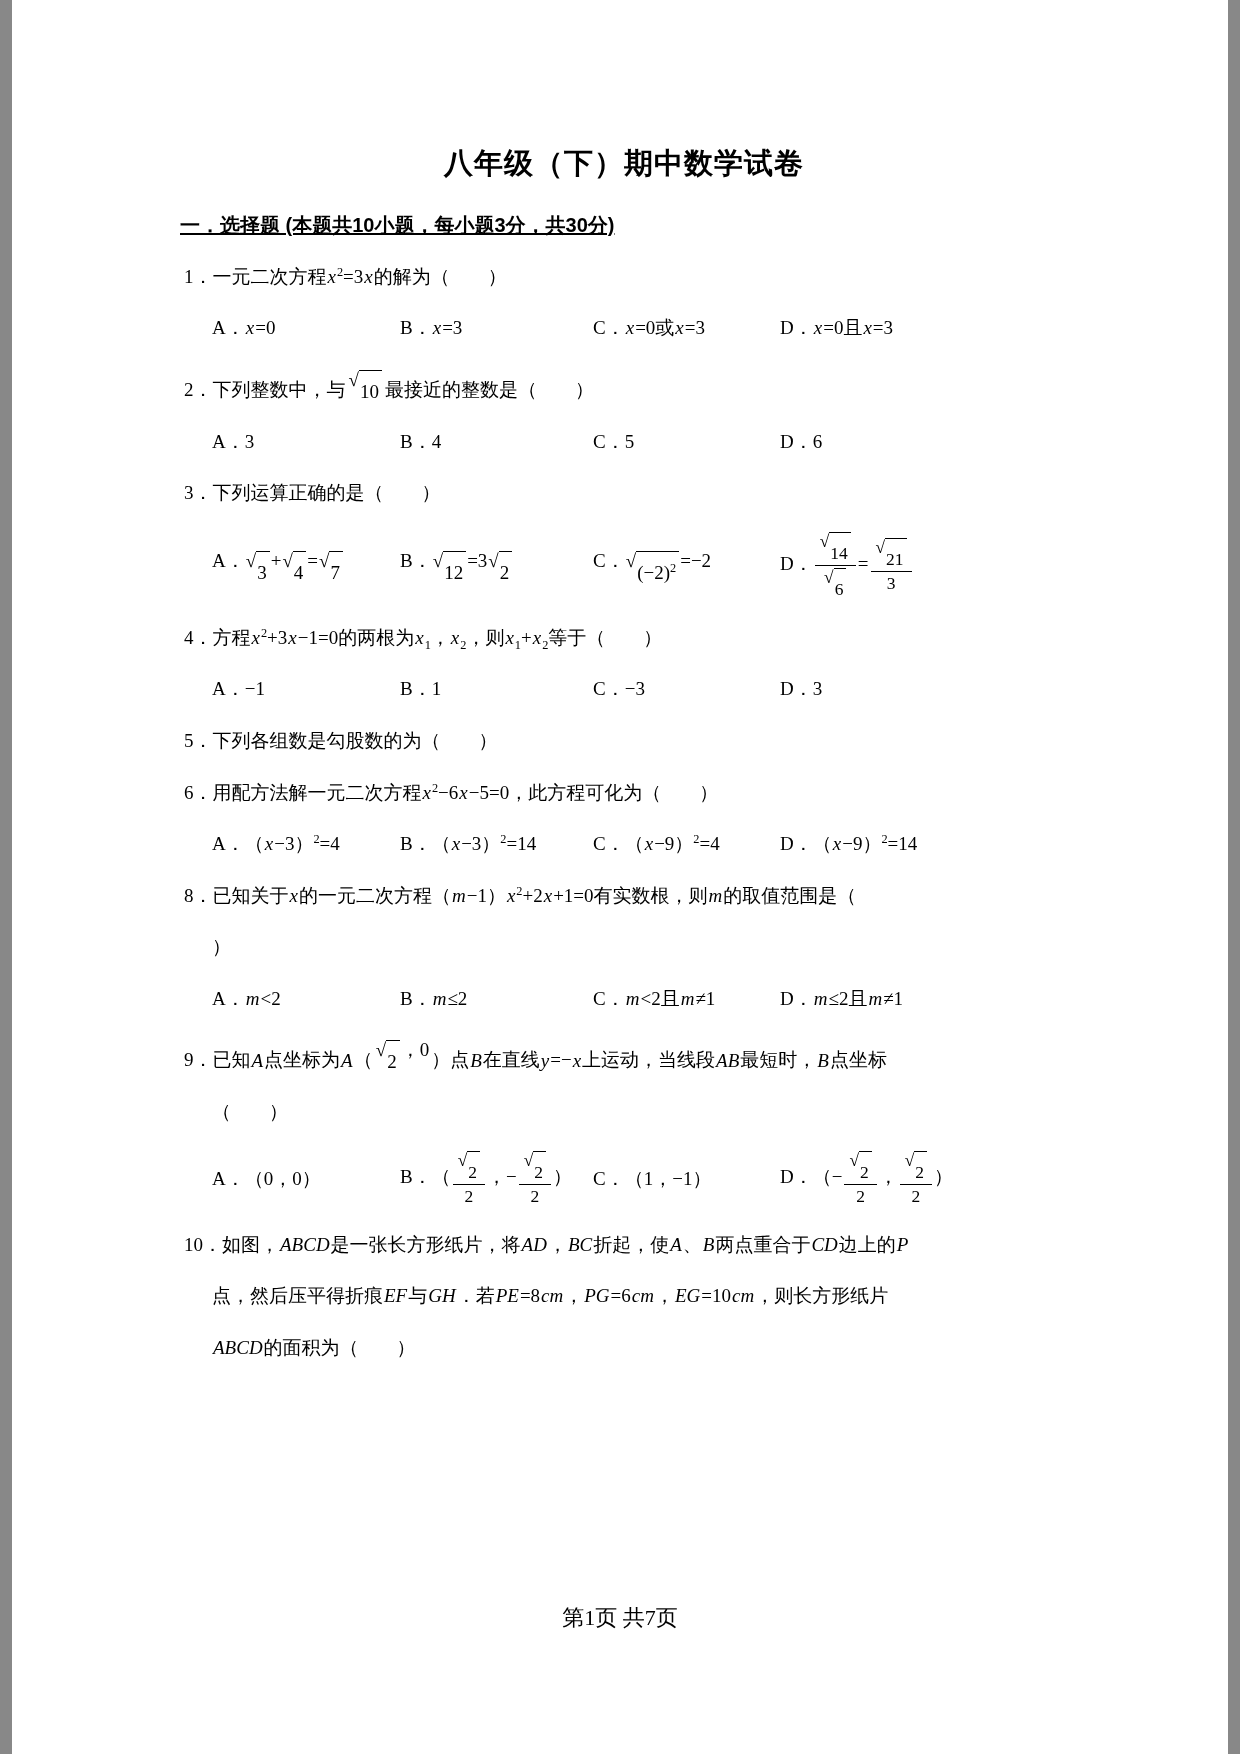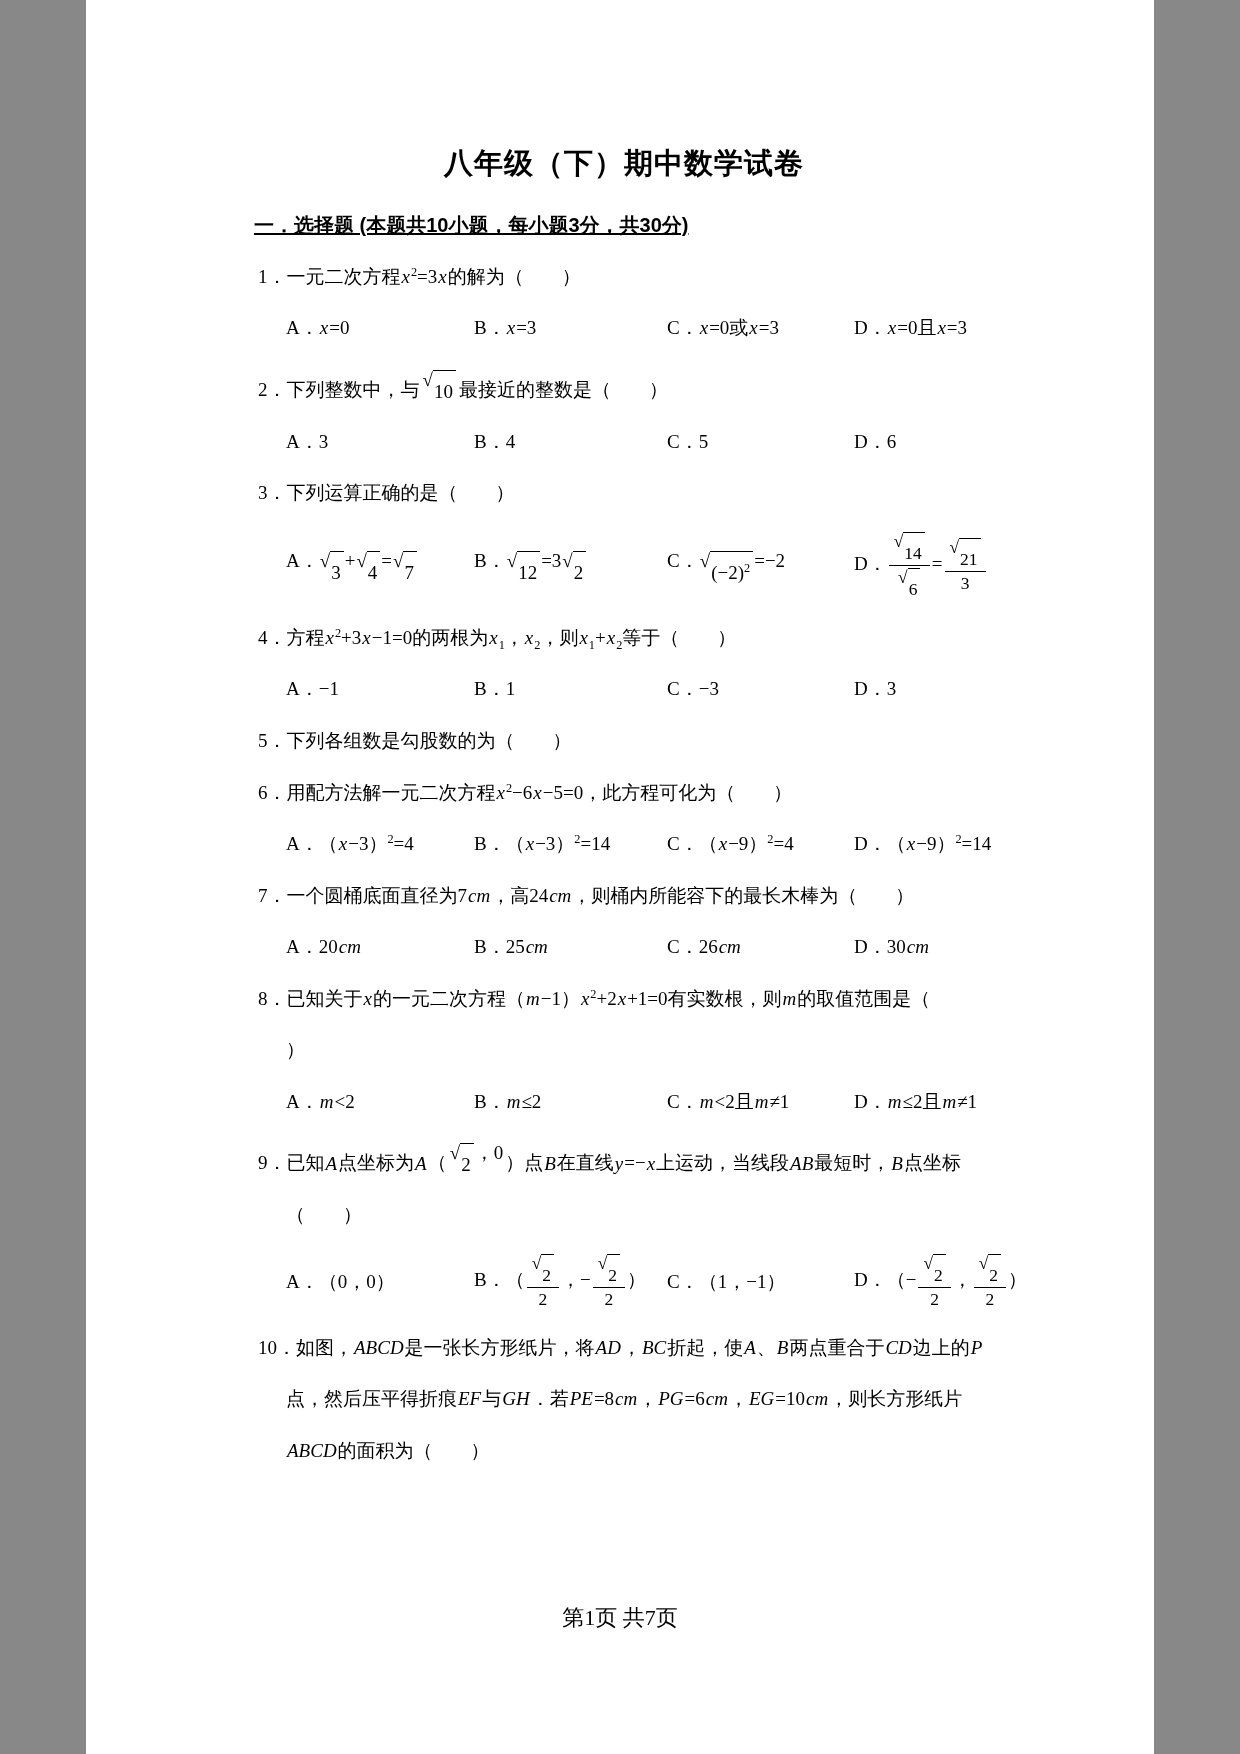--- a/index.html
+++ b/index.html
@@ -1,17 +1,17 @@
 <!DOCTYPE html>
 <html><head>
 <meta charset="utf-8">
 <style>
   html,body{margin:0;padding:0;background:#888;}
   .page{
-    width:1068px;height:1754px;background:#ffffff;position:relative;
+    width:1216px;height:1754px;background:#ffffff;position:relative;
     overflow:hidden;margin:0 auto;
     font-family:"Liberation Serif","DejaVu Serif",serif;
     color:#000;font-size:19px;line-height:1.45;
   }
   .content{padding:146px 160px 0 168px;}
   .page-title{
     font-family:"Liberation Sans","DejaVu Sans",sans-serif;
     font-weight:bold;font-size:29px;line-height:1.2;text-align:center;
     margin:0 0 30px 0;letter-spacing:1px;
   }
@@ -132,29 +132,20 @@
         <div class="question">
           <div class="stem-line">6．用配方法解一元二次方程<i>x</i><sup>2</sup>−6<i>x</i>−5=0，此方程可化为（　　）</div>
           <div class="options">
             <div class="option">A．（<i>x</i>−3）<sup>2</sup>=4</div>
             <div class="option">B．（<i>x</i>−3）<sup>2</sup>=14</div>
             <div class="option">C．（<i>x</i>−9）<sup>2</sup>=4</div>
             <div class="option">D．（<i>x</i>−9）<sup>2</sup>=14</div>
           </div>
         </div>
         <div class="question">
-          <div class="stem-line">7．一个圆桶底面直径为7<i>cm</i>，高24<i>cm</i>，则桶内所能容下的最长木棒为（　　）</div>
-          <div class="options">
-            <div class="option">A．20<i>cm</i></div>
-            <div class="option">B．25<i>cm</i></div>
-            <div class="option">C．26<i>cm</i></div>
-            <div class="option">D．30<i>cm</i></div>
-          </div>
-        </div>
-        <div class="question">
           <div class="stem-line">8．已知关于<i>x</i>的一元二次方程（<i>m</i>−1）<i>x</i><sup>2</sup>+2<i>x</i>+1=0有实数根，则<i>m</i>的取值范围是（</div>
           <div class="stem-line cont">）</div>
           <div class="options">
             <div class="option">A．<i>m</i>&lt;2</div>
             <div class="option">B．<i>m</i>≤2</div>
             <div class="option">C．<i>m</i>&lt;2且<i>m</i>≠1</div>
             <div class="option">D．<i>m</i>≤2且<i>m</i>≠1</div>
           </div>
         </div>
         <div class="question">

